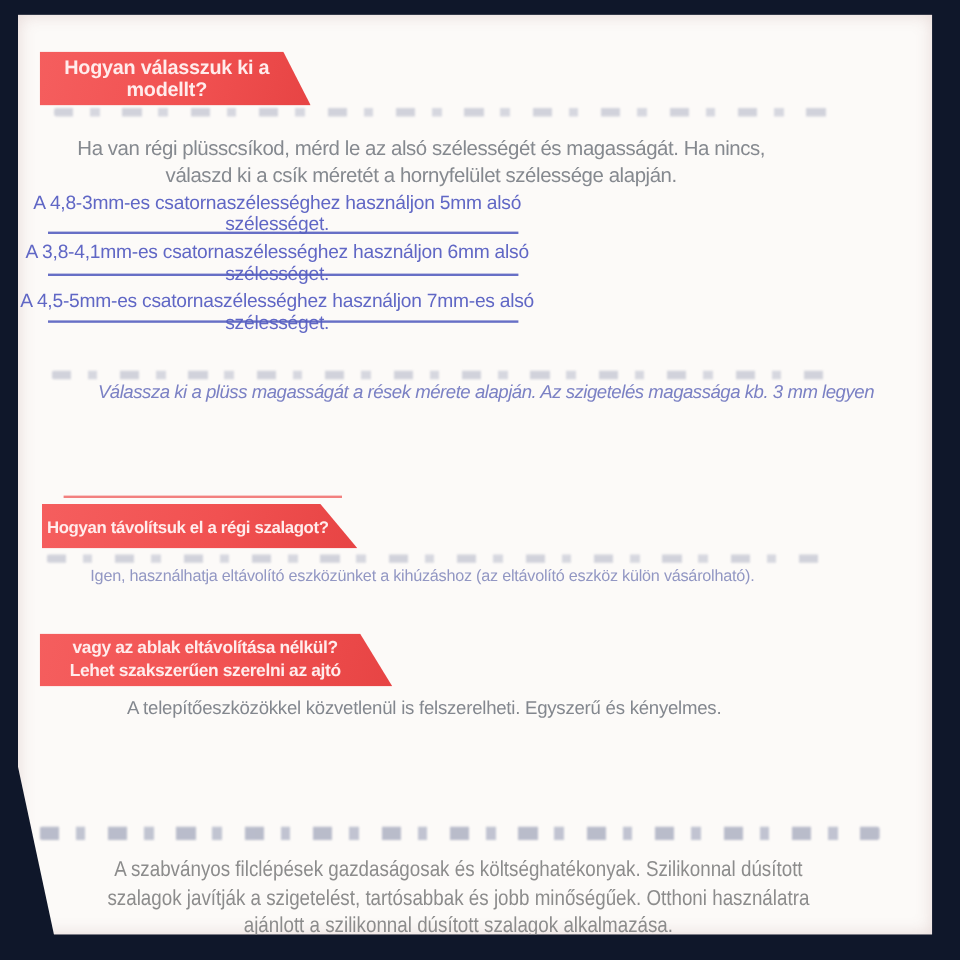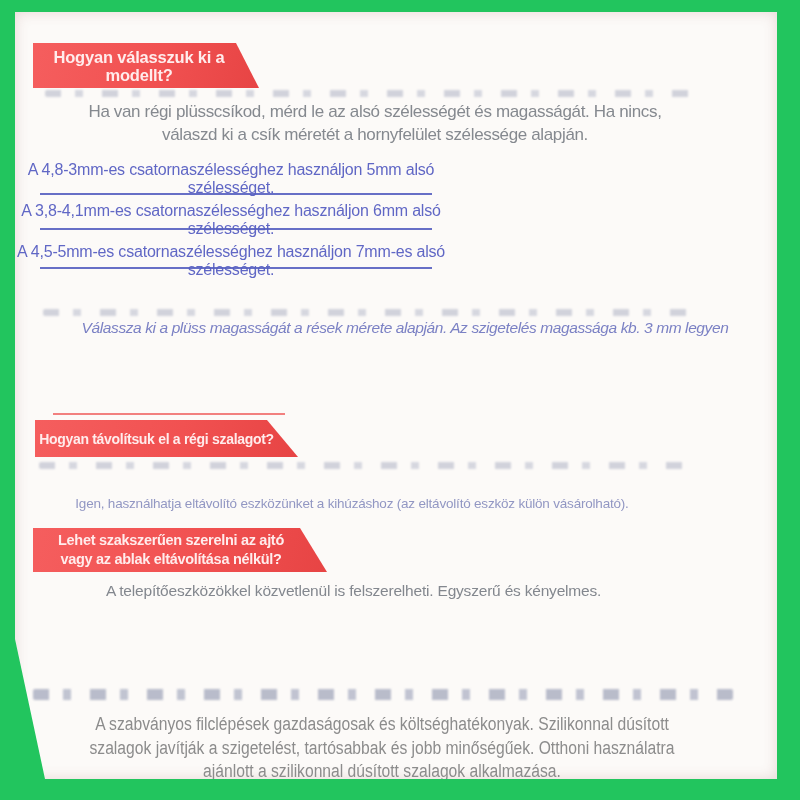--- a/index.html
+++ b/index.html
@@ -1,18 +1,18 @@
 <!DOCTYPE html>
 <html><head>
 <meta charset="utf-8">
 <style>
   html,body{margin:0;padding:0;background:#ffffff;}
   .page{
     position:relative;width:800px;height:800px;overflow:hidden;
-    background:#22c55e;
+    background:#0f172a;
     font-family:"Liberation Sans", sans-serif;
   }
   .content{
     position:absolute;left:15px;top:12px;width:762px;height:767px;
     background:#fcfaf8;
     clip-path:polygon(0 0,100% 0,100% 100%,30px 100%,0 calc(100% - 140px));
     box-shadow:inset 0 0 14px rgba(140,80,80,.20);
   }
   .banner{
     position:absolute;color:#ffecec;font-weight:700;text-align:center;
@@ -20,23 +20,23 @@
     background:linear-gradient(105deg,#f55e5e 0%,#f15151 55%,#e74444 100%);
     clip-path:polygon(0 0,calc(100% - var(--slant)) 0,100% 100%,0 100%);
   }
   .banner .l{display:block;}
   .b1{left:18px;top:31px;width:226px;height:45px;font-size:16.5px;line-height:18px;letter-spacing:-.2px;--slant:23px;padding-right:14px;box-sizing:border-box;}
   .b2{left:20px;top:408px;width:263px;height:37px;font-size:14px;letter-spacing:-.3px;--slant:31px;padding-right:20px;box-sizing:border-box;}
   .b3{left:18px;top:516px;width:294px;height:44px;font-size:14.5px;line-height:19px;letter-spacing:-.3px;--slant:27px;padding-right:18px;box-sizing:border-box;}
   .b4{left:20px;top:633px;width:492px;height:38px;font-size:14px;letter-spacing:-.2px;--slant:19px;padding-right:10px;box-sizing:border-box;}
   .txt{position:absolute;text-align:center;}
   .txt .l{display:block;}
-  .p1{top:88px;left:0;width:672px;color:#85898f;font-size:17px;line-height:23px;letter-spacing:-.35px;padding-left:24px;}
+  .p1{top:100px;left:0;width:672px;color:#85898f;font-size:17px;line-height:23px;letter-spacing:-.35px;}
   .note{top:304px;left:14px;width:752px;color:#7b81c4;font-size:15.5px;line-height:23px;letter-spacing:-.4px;font-style:italic;}
-  .a2{top:459px;left:0;width:674px;color:#9297c3;font-size:13.5px;line-height:18px;letter-spacing:-.2px;margin-top:24px;}
+  .a2{top:459px;left:0;width:674px;color:#9297c3;font-size:13.5px;line-height:18px;letter-spacing:-.2px;}
   .a3{top:569px;left:0;width:677px;color:#83878e;font-size:15.5px;line-height:20px;letter-spacing:-.2px;}
   .a4{top:701px;left:0;width:734px;color:#8c8c8c;font-size:18px;line-height:23.5px;transform:scaleX(.87);transform-origin:50% 50%;}
   .opts{position:absolute;left:-10px;top:149px;width:452px;color:#6067c5;font-size:16px;line-height:17.5px;letter-spacing:-.2px;text-align:center;}
   .opt{position:relative;height:35px;}
   .opt + .opt{margin-top:6px;}
   .opt .rule{position:absolute;left:35px;width:392px;height:2px;background:#565fc0;opacity:.9;}
   .opt:nth-child(1) .rule{top:32px;}
   .opt:nth-child(2) .rule{top:26px;}
   .opt:nth-child(3) .rule{top:24px;}
   .ghost{
@@ -96,22 +96,22 @@
       <span class="l">Hogyan távolítsuk el a régi szalagot?</span>
     </div>
 
     <div class="ghost g3"></div>
 
     <div class="txt a2">
       <span class="l">Igen, használhatja eltávolító eszközünket a kihúzáshoz (az eltávolító eszköz külön vásárolható).</span>
     </div>
 
     <div class="banner b3">
+      <span class="l">vagy az ablak eltávolítása nélkül?</span>
       <span class="l">Lehet szakszerűen szerelni az ajtó</span>
-      <span class="l">vagy az ablak eltávolítása nélkül?</span>
     </div>
 
     <div class="txt a3">
       <span class="l">A telepítőeszközökkel közvetlenül is felszerelheti. Egyszerű és kényelmes.</span>
     </div>
 
 
     <div class="ghost g4"></div>
 
     <div class="txt a4">

